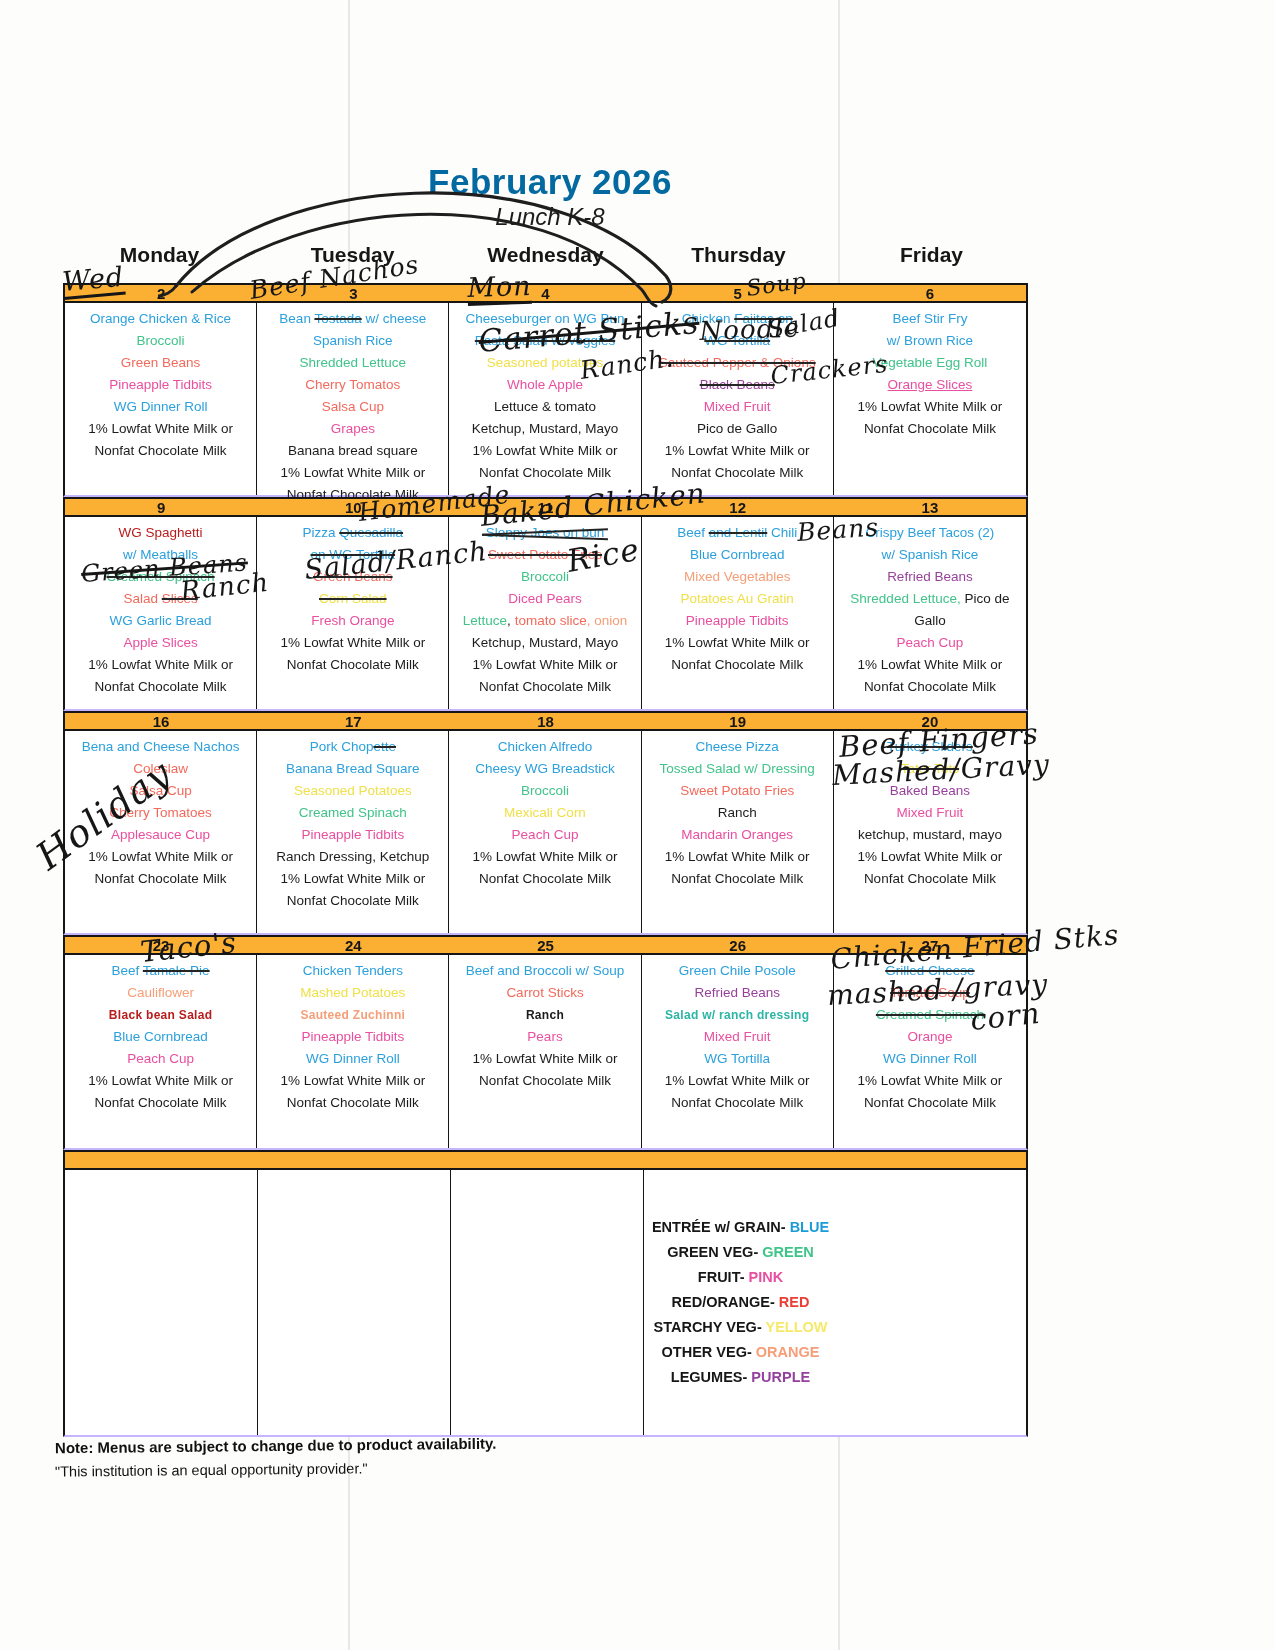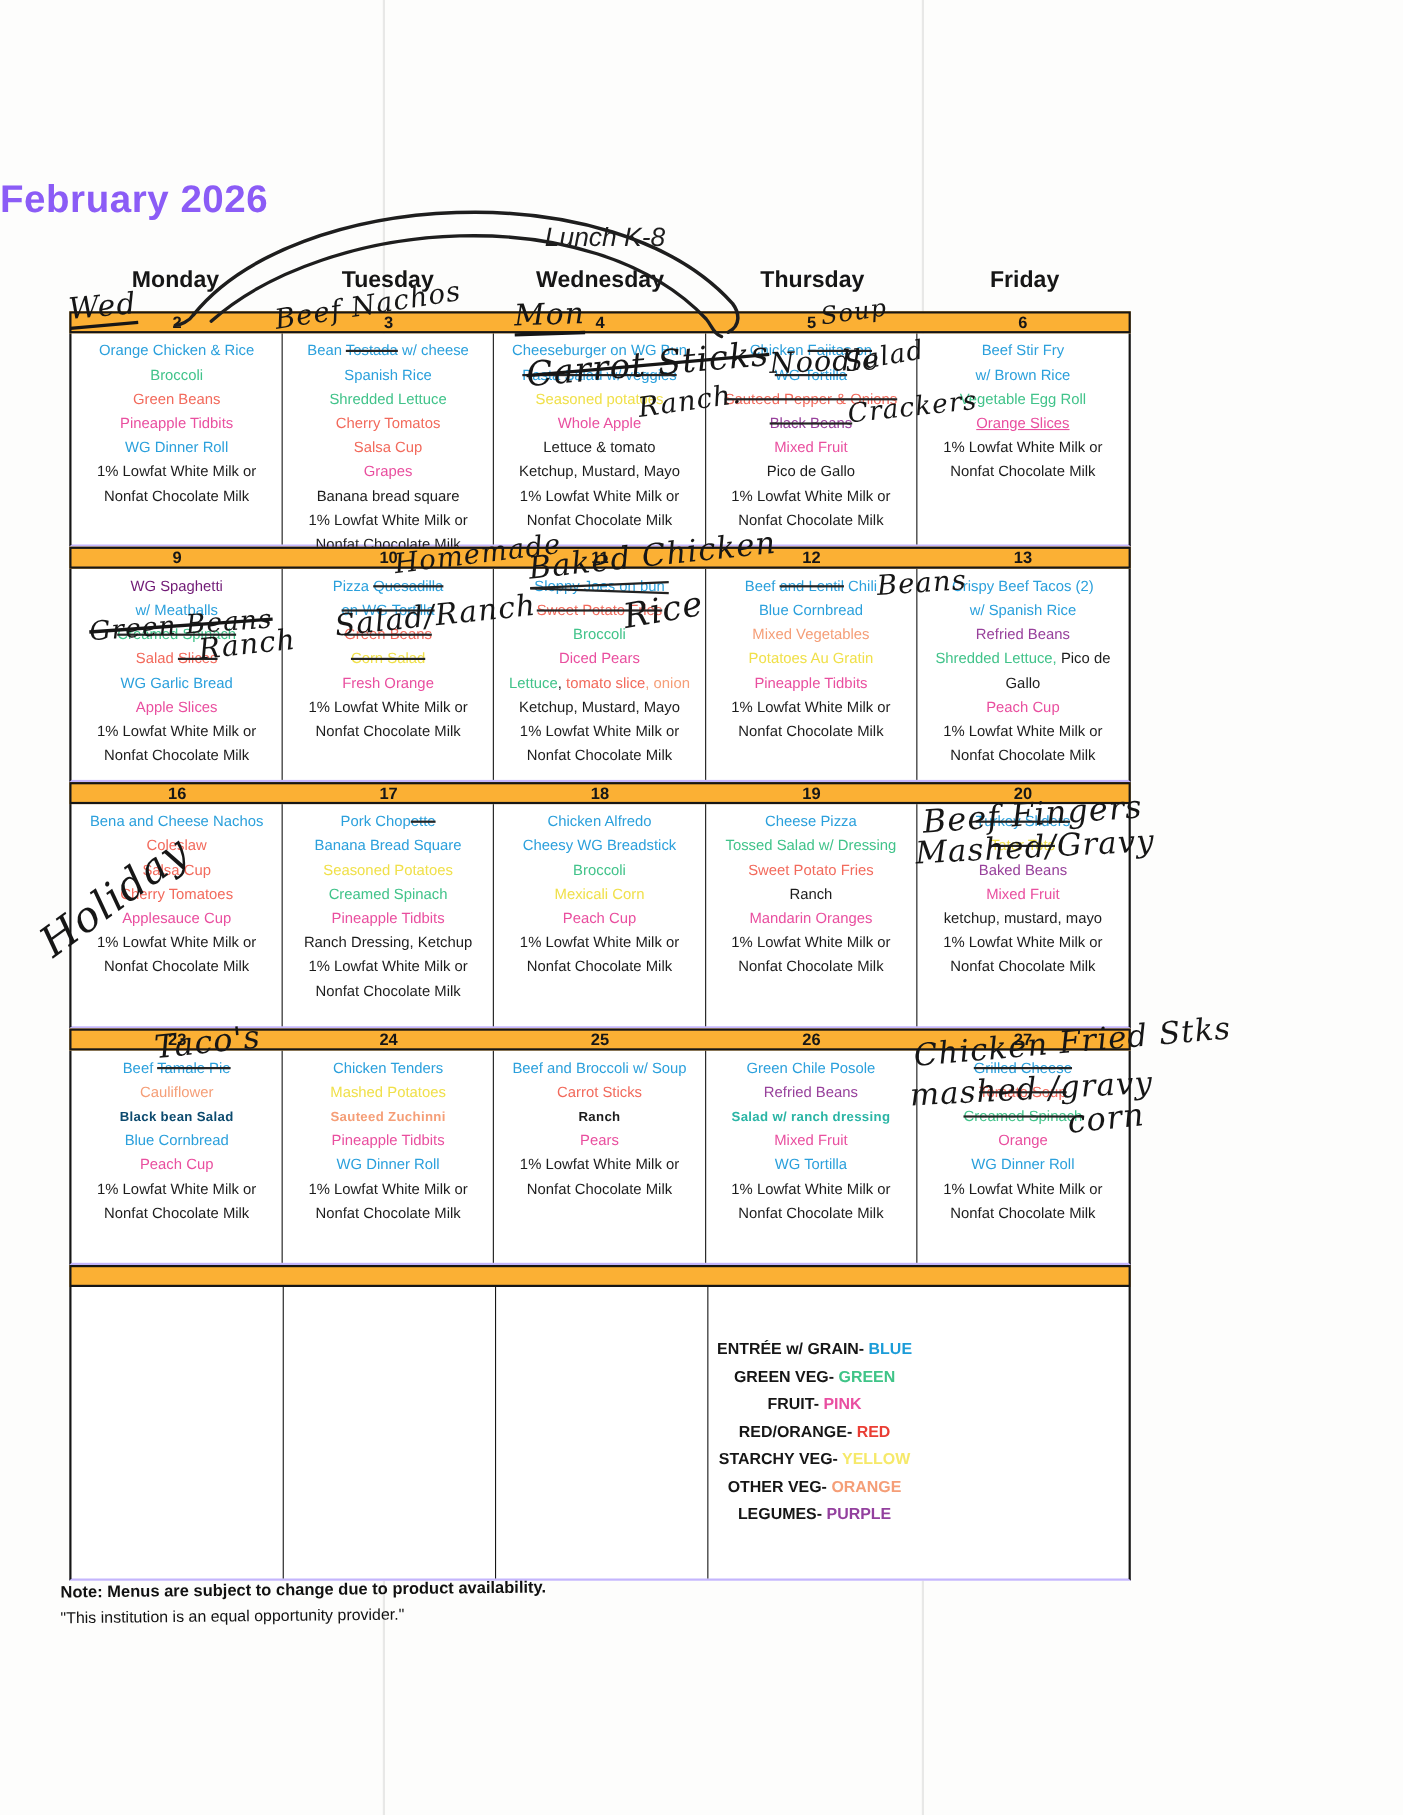--- a/index.html
+++ b/index.html
@@ -1,22 +1,22 @@
 <!DOCTYPE html>
 <html><head>
 <meta charset="utf-8">
 <style>
   * { margin:0; padding:0; box-sizing:border-box; }
   body { background:#ffffff; font-family:"Liberation Sans", sans-serif; }
   #page { position:relative; width:1275px; height:1650px; background:#fdfdfc; overflow:hidden; }
 
   .scanline { position:absolute; top:0; bottom:0; width:2px; background:rgba(160,160,160,.22); }
 
-  .title { position:absolute; top:162px; left:0; width:1100px; text-align:left;
-           font-size:35px; font-weight:bold; color:#8b5cf6; letter-spacing:.5px; }
+  .title { position:absolute; top:162px; left:0; width:1100px; text-align:center;
+           font-size:35px; font-weight:bold; color:#0369a1; letter-spacing:.5px; }
   .subtitle { position:absolute; top:203px; left:0; width:1100px; text-align:center;
               font-size:24px; font-style:italic; color:#1d1d1d; }
 
   .dayheaders { position:absolute; top:243px; left:63px; width:965px; display:flex; }
   .dayheaders div { width:193px; text-align:center; font-size:21px; font-weight:bold; color:#161616; }
 
   #calendar { position:absolute; left:63px; top:283px; width:965px; }
   .weekbar { position:relative; height:20px; background:#fbb034; border:2px solid #161616; display:flex; }
   .weekbar .num { width:193px; text-align:center; font-size:15px; font-weight:bold; color:#161616; line-height:17px; }
   .cells { display:flex; border-left:2px solid #161616; border-right:2px solid #161616; border-bottom:2px solid #c4b5fd; background:#fff; }
@@ -124,21 +124,21 @@
       </div>
       <div class="weekbar">
         <div class="num">9</div>
         <div class="num">10</div>
         <div class="num">11</div>
         <div class="num">12</div>
         <div class="num">13</div>
       </div>
       <div class="cells" style="height: 194px;">
         <div class="cell">
-          <div class="item"><span style="color: #701a75;">WG Spaghetti</span></div>
+          <div class="item"><span style="color: #b91c1c;">WG Spaghetti</span></div>
           <div class="item"><span style="color: rgb(43, 160, 220);">w/ Meatballs</span></div>
           <div class="item"><span class="strike" style="color: rgb(65, 195, 138);">Creamed Spinach</span></div>
           <div class="item"><span style="color: rgb(242, 106, 92);">Salad </span><span class="strike" style="color: rgb(242, 106, 92);">Slices</span></div>
           <div class="item"><span style="color: rgb(43, 160, 220);">WG Garlic Bread</span></div>
           <div class="item"><span style="color: rgb(233, 79, 159);">Apple Slices</span></div>
           <div class="item"><span style="color: rgb(28, 28, 28);">1% Lowfat White Milk or</span></div>
           <div class="item"><span style="color: rgb(28, 28, 28);">Nonfat Chocolate Milk</span></div>
         </div>
         <div class="cell">
           <div class="item"><span style="color: rgb(43, 160, 220);">Pizza </span><span class="strike" style="color: rgb(43, 160, 220);">Quesadilla</span></div>
@@ -237,21 +237,21 @@
         <div class="num">23</div>
         <div class="num">24</div>
         <div class="num">25</div>
         <div class="num">26</div>
         <div class="num">27</div>
       </div>
       <div class="cells" style="height: 195px;">
         <div class="cell">
           <div class="item"><span style="color: rgb(43, 160, 220);">Beef </span><span class="strike" style="color: rgb(43, 160, 220);">Tamale Pie</span></div>
           <div class="item"><span style="color: rgb(245, 158, 119);">Cauliflower</span></div>
-          <div class="item sm"><span style="color: #0c4a6e;">Black bean Salad</span></div>
+          <div class="item sm"><span style="color: #b91c1c;">Black bean Salad</span></div>
           <div class="item"><span style="color: rgb(43, 160, 220);">Blue Cornbread</span></div>
           <div class="item"><span style="color: rgb(233, 79, 159);">Peach Cup</span></div>
           <div class="item"><span style="color: rgb(28, 28, 28);">1% Lowfat White Milk or</span></div>
           <div class="item"><span style="color: rgb(28, 28, 28);">Nonfat Chocolate Milk</span></div>
         </div>
         <div class="cell">
           <div class="item"><span style="color: rgb(43, 160, 220);">Chicken Tenders</span></div>
           <div class="item"><span style="color: rgb(240, 224, 74);">Mashed Potatoes</span></div>
           <div class="item sm"><span style="color: rgb(245, 158, 119);">Sauteed Zuchinni</span></div>
           <div class="item"><span style="color: rgb(233, 79, 159);">Pineapple Tidbits</span></div>

